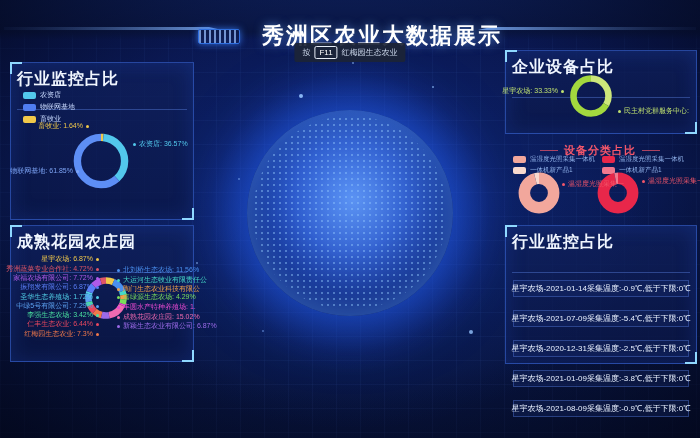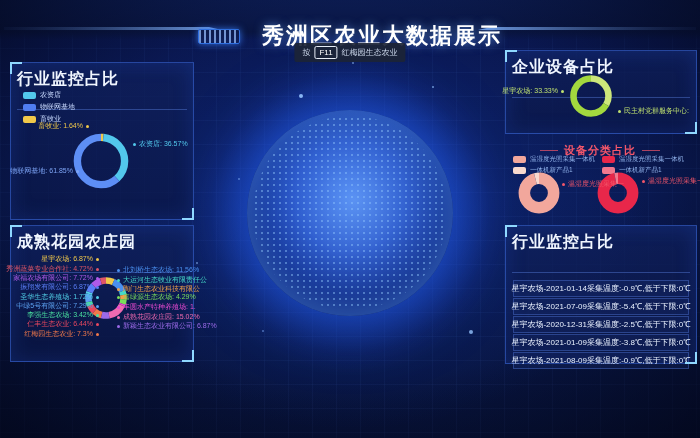--- a/index.html
+++ b/index.html
@@ -98,21 +98,21 @@
   .d-cl0{right:132px;top:35px;} .d-cl1{left:112px;top:55px;}
   
   .c-lg00{left:8px;top:15px;} .c-lg01{left:8px;top:26px;}
   .c-lg10{left:97px;top:15px;} .c-lg11{left:97px;top:26px;}
   .c-d0{left:12px;top:31px;width:44px;height:44px;}
   .c-d1{left:91px;top:31px;width:44px;height:44px;}
   .c-co0{left:57px;top:39px;} .c-co1{left:137px;top:36px;}
   .sec-category .lg{font-size:6.5px;color:#8fb0e8;}
   
   .rows{margin:7px 7px 0 7px;}
-  .arow{height:15px;margin-bottom:1px;border:1px solid rgba(86,126,226,.40);
+  .arow{height:15px;margin-bottom:13px;border:1px solid rgba(86,126,226,.40);
     background:rgba(26,50,124,.26);color:#e9f1ff;font-size:8px;
     display:flex;align-items:center;justify-content:center;white-space:nowrap;}
 </style>
 </head>
 <body>
 
 <div class="stage">
 
   <div class="hdr">
     <div class="brand">

